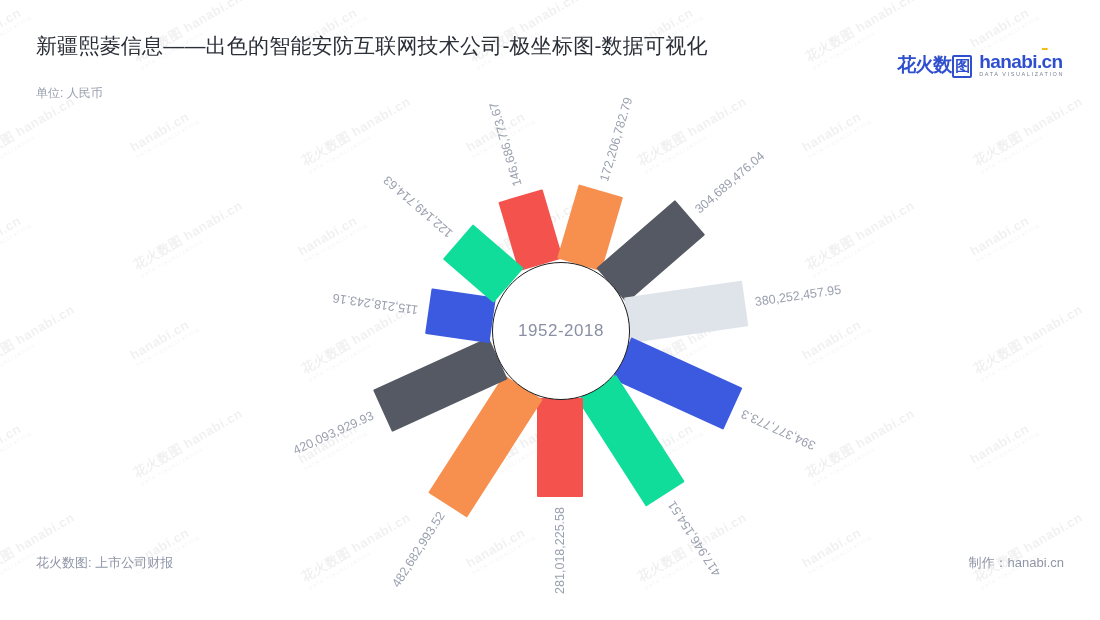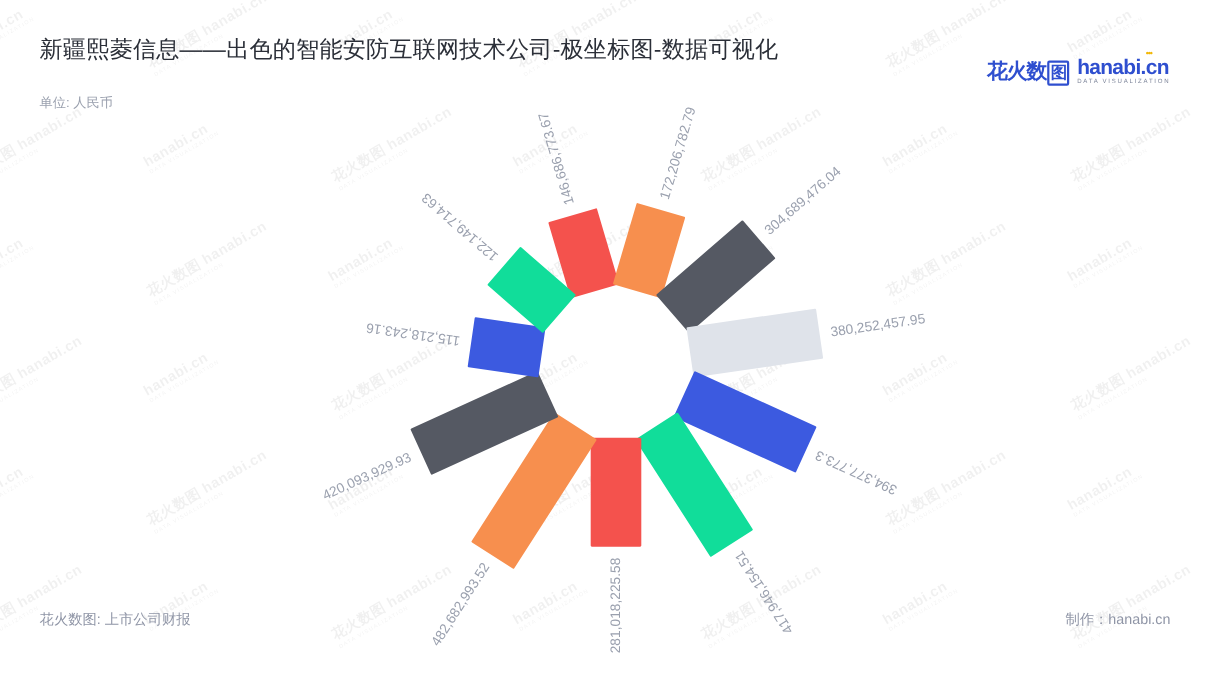--- a/index.html
+++ b/index.html
@@ -191,20 +191,23 @@
         <div class="spoke" style="transform: rotate(245.5deg);">
           <div class="bar" style="width: 46px; height: 127.292px; left: -23px; top: -195.292px; background: rgb(85, 89, 99);"></div>
         </div>
         <div class="spoke" style="transform: rotate(278.2deg);">
           <div class="bar" style="width: 46px; height: 65.393px; left: -23px; top: -133.393px; background: rgb(60, 90, 224);"></div>
         </div>
         <div class="spoke" style="transform: rotate(310.9deg);">
           <div class="bar" style="width: 46px; height: 66.8003px; left: -23px; top: -134.8px; background: rgb(17, 221, 154);"></div>
         </div>
       </div>
+    <div class="hub">
+      <span class="hub-label">1952-2018</span>
+    </div>
   <div class="val" style="left: 517.71px; top: 186.312px; transform-origin: left center; transform: translate(0px, -50%) rotate(-106.4deg);">146,686,773.67</div>
       <div class="val" style="left: 603.753px; top: 181.341px; transform-origin: left center; transform: translate(0px, -50%) rotate(-73.6deg);">172,206,782.79</div>
       <div class="val" style="left: 697.461px; top: 210.928px; transform-origin: left center; transform: translate(0px, -50%) rotate(-40.9deg);">304,689,476.04</div>
       <div class="val" style="left: 755.187px; top: 301.873px; transform-origin: left center; transform: translate(0px, -50%) rotate(-8.2deg);">380,252,457.95</div>
       <div class="val" style="left: 742.057px; top: 412.968px; transform-origin: right center; transform: translate(-100%, -50%) rotate(204.5deg);">394,377,773.3</div>
       <div class="val" style="left: 670.672px; top: 502.389px; transform-origin: right center; transform: translate(-100%, -50%) rotate(237.3deg);">417,946,154.51</div>
       <div class="val" style="left: 560px; top: 507.056px; transform-origin: right center; transform: translate(-100%, -50%) rotate(270deg);">281,018,225.58</div>
       <div class="val" style="left: 442.228px; top: 513.449px; transform-origin: right center; transform: translate(-100%, -50%) rotate(302.7deg);">482,682,993.52</div>
       <div class="val" style="left: 373.192px; top: 415.133px; transform-origin: right center; transform: translate(-100%, -50%) rotate(335.5deg);">420,093,929.93</div>
       <div class="val" style="left: 418.073px; top: 309.548px; transform-origin: left center; transform: translate(0px, -50%) rotate(188.2deg);">115,218,243.16</div>

